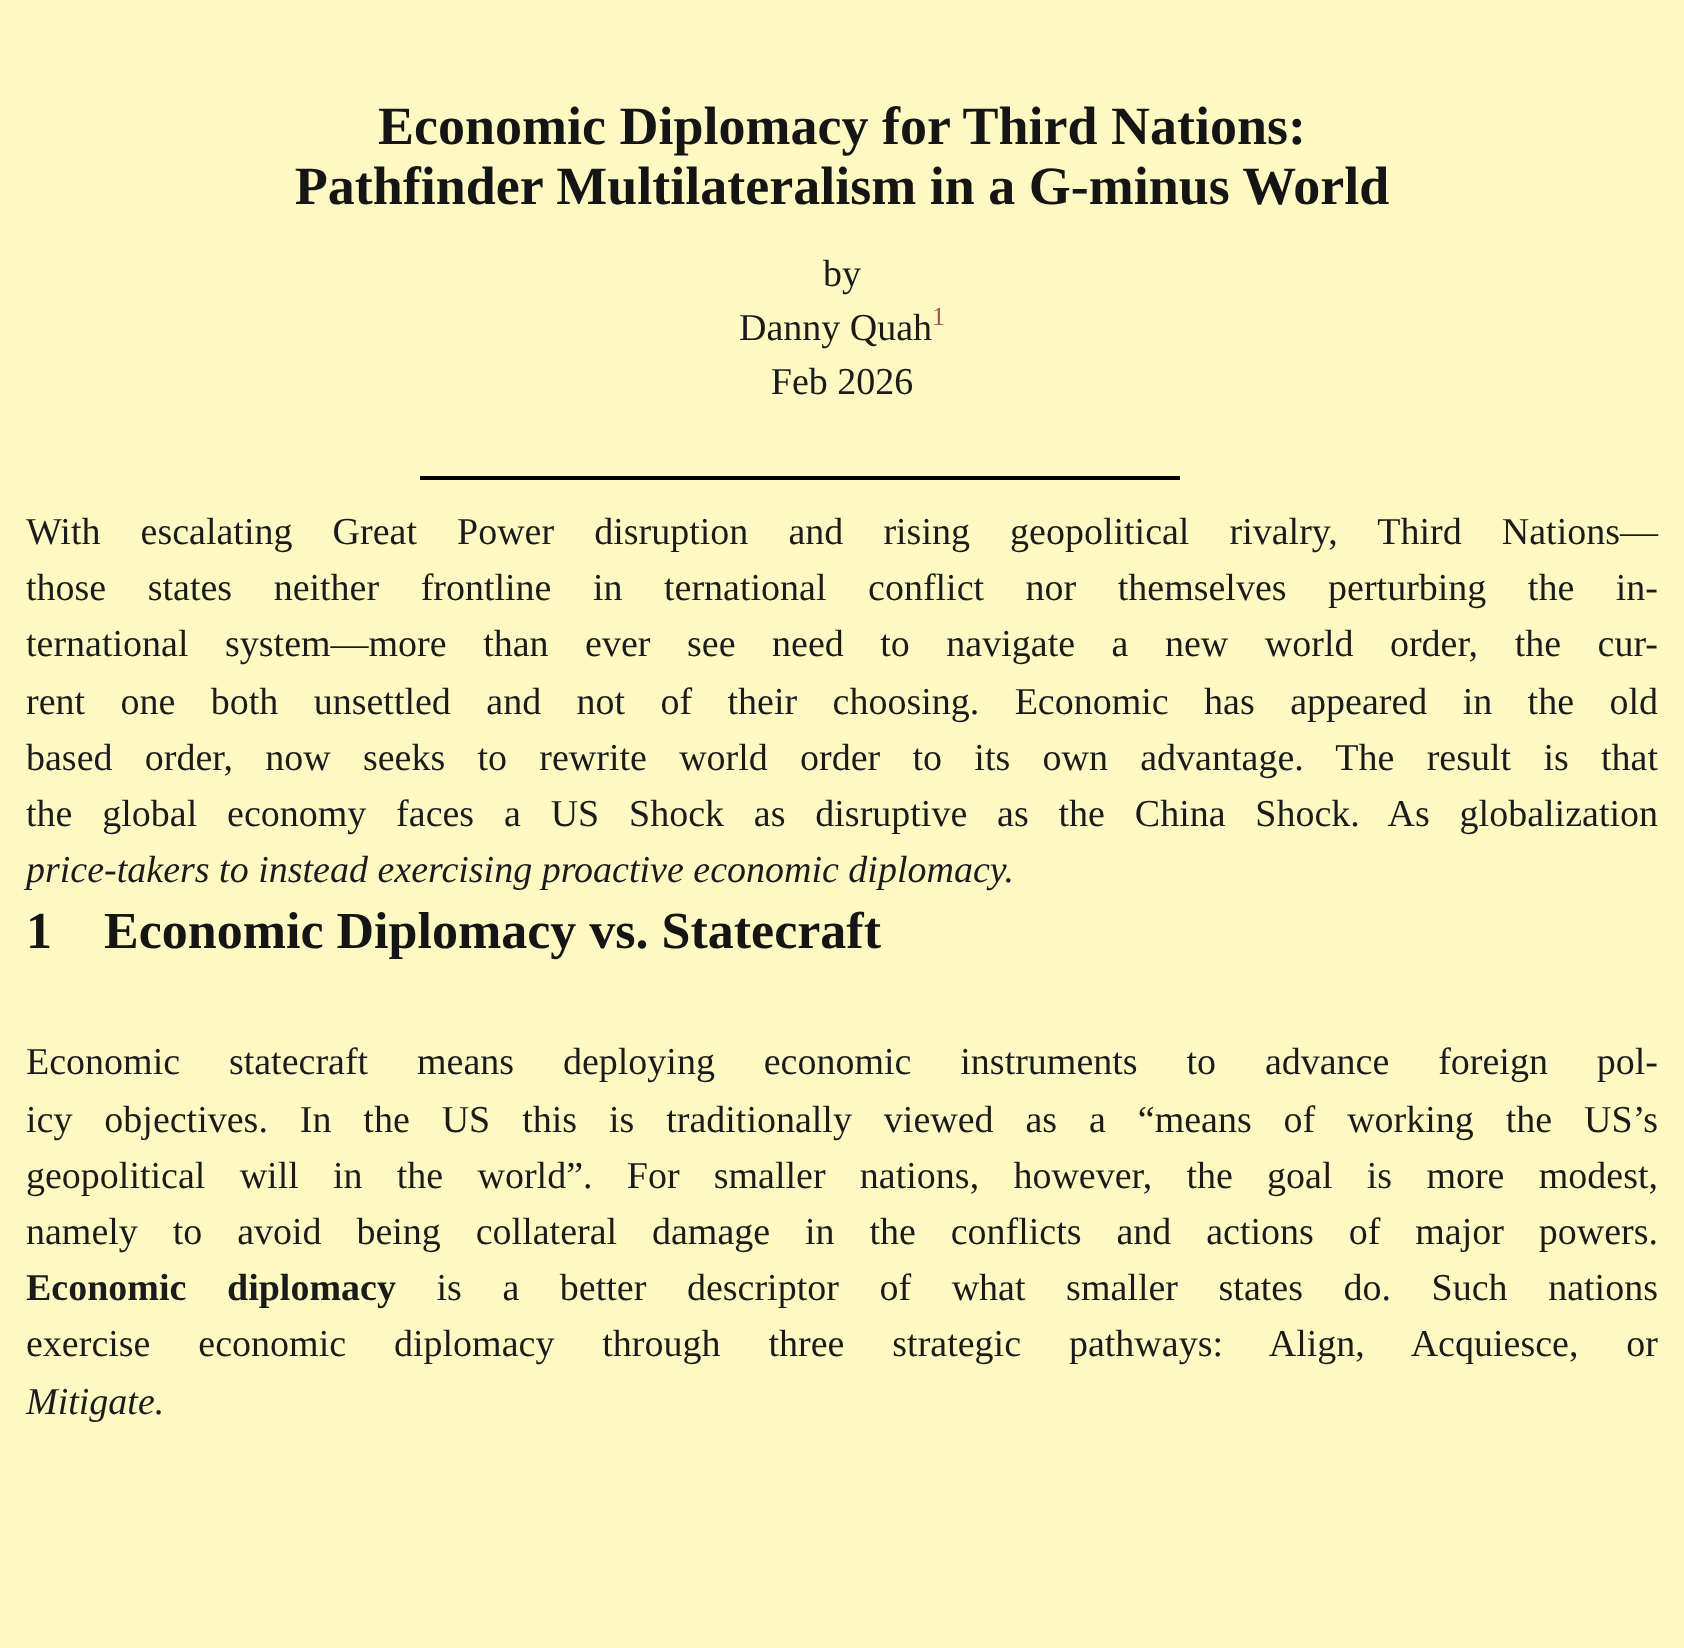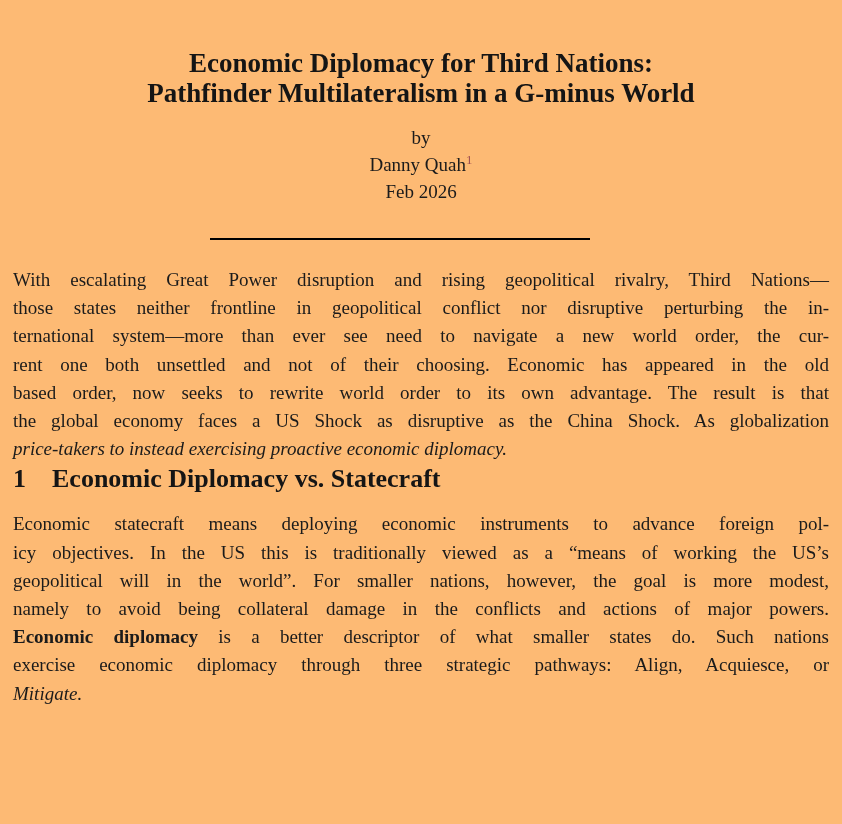--- a/index.html
+++ b/index.html
@@ -5,21 +5,21 @@
   html, body {
     margin: 0;
     padding: 0;
     background: #ffffff;
     color: #1b1b1b;
   }
   .page {
     position: relative;
     width: 842px;
     height: 824px;
-    background: #fdba74;
+    background: #fef9c3;
     font-family: "Liberation Serif", "DejaVu Serif", serif;
     overflow: hidden;
     box-sizing: border-box;
     padding: 0 13px;
   }
   .title-block {
     padding-top: 48px;
     text-align: center;
     font-weight: bold;
     font-size: 27px;
@@ -40,21 +40,21 @@
     text-decoration: none;
   }
   .divider-rule {
     margin-top: 33px;
     margin-left: 197px;
     width: 380px;
     height: 0;
     border-top: 2px solid #000000;
   }
   .abstract-block {
-    margin-top: 26px;
+    margin-top: 13px;
     font-size: 19px;
     line-height: 28.2px;
   }
   .jline {
     text-align: justify;
     text-align-last: justify;
   }
   .jline-last {
     text-align: left;
     text-align-last: left;
@@ -64,21 +64,21 @@
     font-weight: bold;
     font-size: 26px;
     line-height: 32px;
     color: #151515;
   }
   .section-number {
     display: inline-block;
     margin-right: 26px;
   }
   .body-block {
-    margin-top: 15px;
+    margin-top: 36px;
     font-size: 19px;
     line-height: 28.2px;
   }
   .bold-term {
     font-weight: bold;
   }
 </style>
 </head>
 <body>
 
@@ -92,21 +92,21 @@
   <div class="byline-block">
     <div>by</div>
     <div><span>Danny Quah</span><sup class="footnote-sup">1</sup></div>
     <div>Feb 2026</div>
   </div>
 
   <div class="divider-rule"></div>
 
   <div class="abstract-block">
     <div class="jline">With escalating Great Power disruption and rising geopolitical rivalry, Third Nations—</div>
-    <div class="jline">those states neither frontline in geopolitical conflict nor disruptive perturbing the in-</div>
+    <div class="jline">those states neither frontline in ternational conflict nor themselves perturbing the in-</div>
     <div class="jline">ternational system—more than ever see need to navigate a new world order, the cur-</div>
     <div class="jline">rent one both unsettled and not of their choosing.  Economic has appeared in the old</div>
     <div class="jline">based order, now seeks to rewrite world order to its own advantage. The result is that</div>
     <div class="jline">the global economy faces a US Shock as disruptive as the China Shock. As globalization</div>
     <div class="jline jline-last">price-takers to instead exercising proactive economic diplomacy.</div>
   </div>
 
   <div class="section-heading">
     <span class="section-number">1</span><span>Economic Diplomacy vs. Statecraft</span>
   </div>

